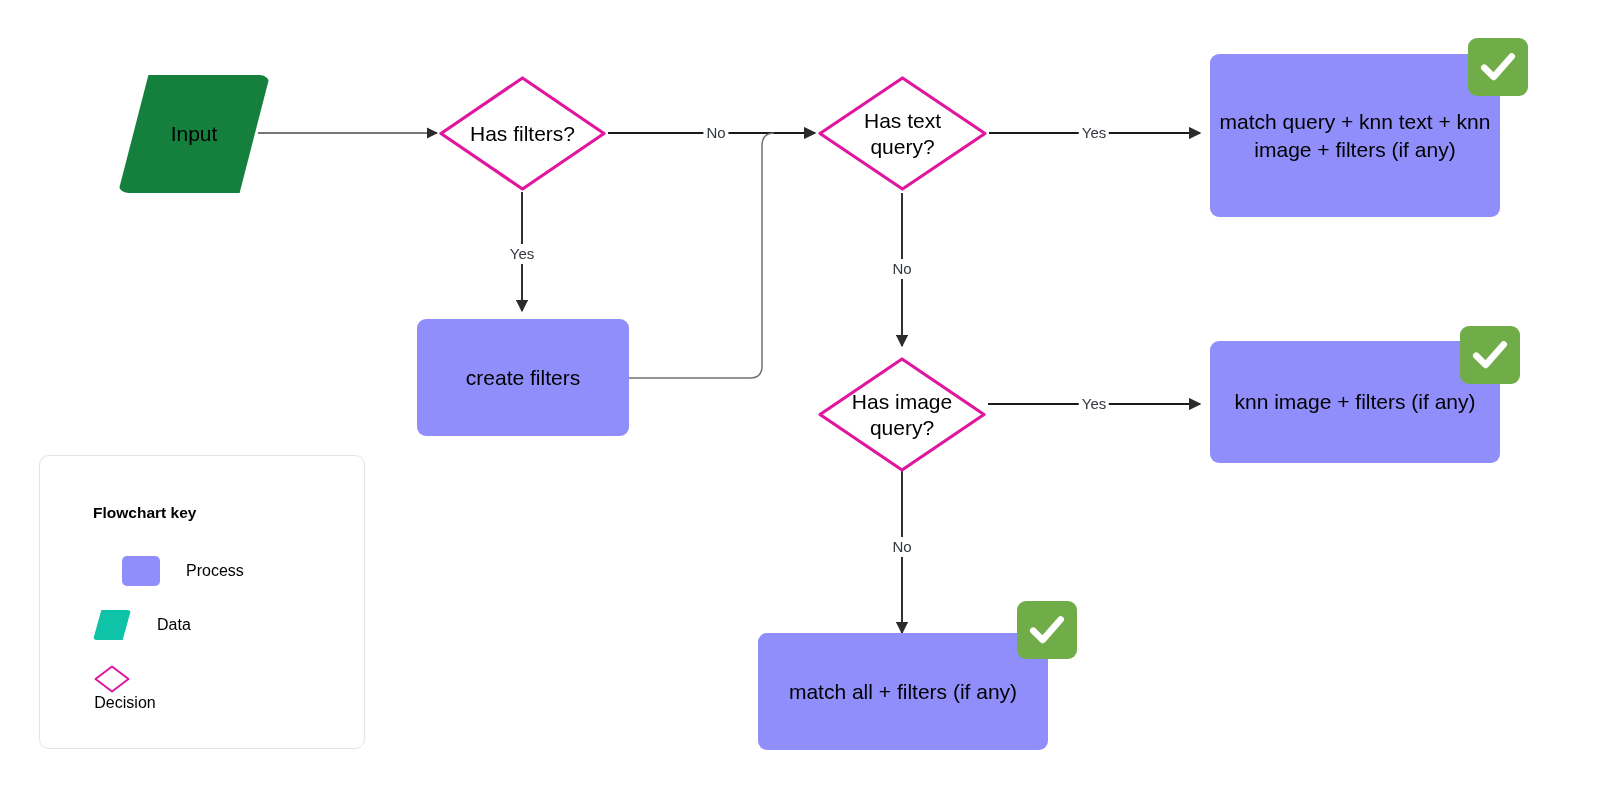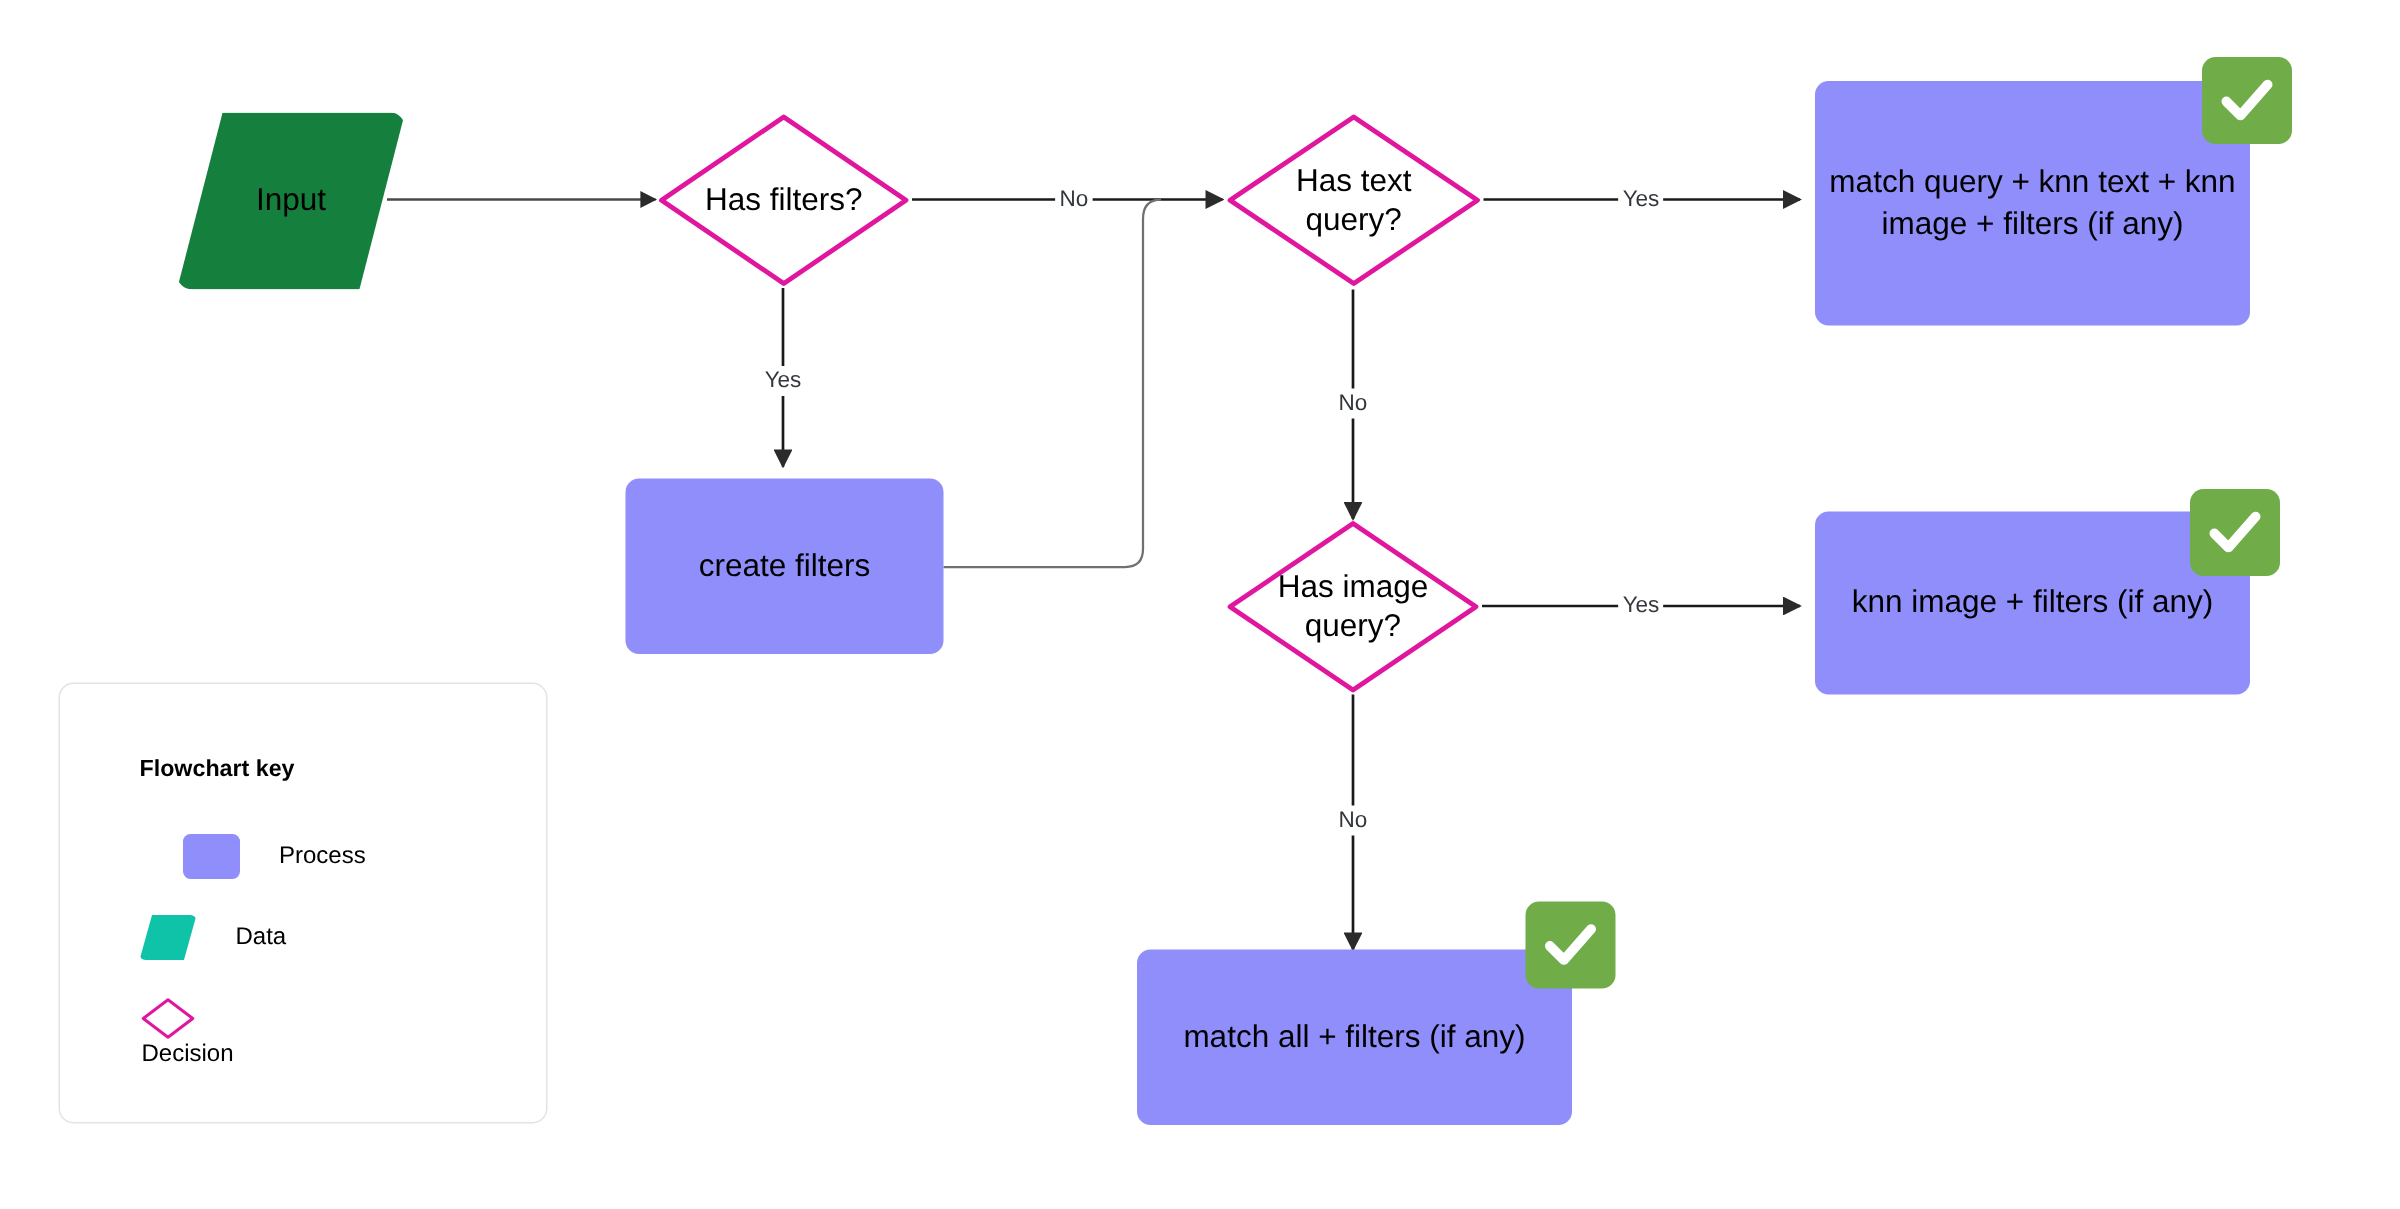--- a/index.html
+++ b/index.html
@@ -198,21 +198,21 @@
     <span>create filters</span>
   </div>
 
   <div class="node decision" style="left:816px; top:74px; width:173px; height:119px;">
     <svg class="diamond-svg" viewBox="0 0 173 119" xmlns="http://www.w3.org/2000/svg">
       <path d="M 86.5 4 L 169 59.5 L 86.5 115 L 4 59.5 Z" fill="#ffffff" stroke="#e0179e" stroke-width="3.2" stroke-linejoin="round"></path>
     </svg>
     <span class="decision-label">Has text query?</span>
   </div>
 
-  <div class="node decision" style="left:816px; top:345px; width:172px; height:119px;">
+  <div class="node decision" style="left:816px; top:355px; width:172px; height:119px;">
     <svg class="diamond-svg" viewBox="0 0 172 119" xmlns="http://www.w3.org/2000/svg">
       <path d="M 86 4 L 168 59.5 L 86 115 L 4 59.5 Z" fill="#ffffff" stroke="#e0179e" stroke-width="3.2" stroke-linejoin="round"></path>
     </svg>
     <span class="decision-label">Has image query?</span>
   </div>
 
   <div class="node process" style="left:1210px; top:54px; width:290px; height:163px;">
     <span>match query + knn text + knn image + filters (if any)</span>
   </div>
   <div class="check-badge" style="left:1468px; top:38px;">

